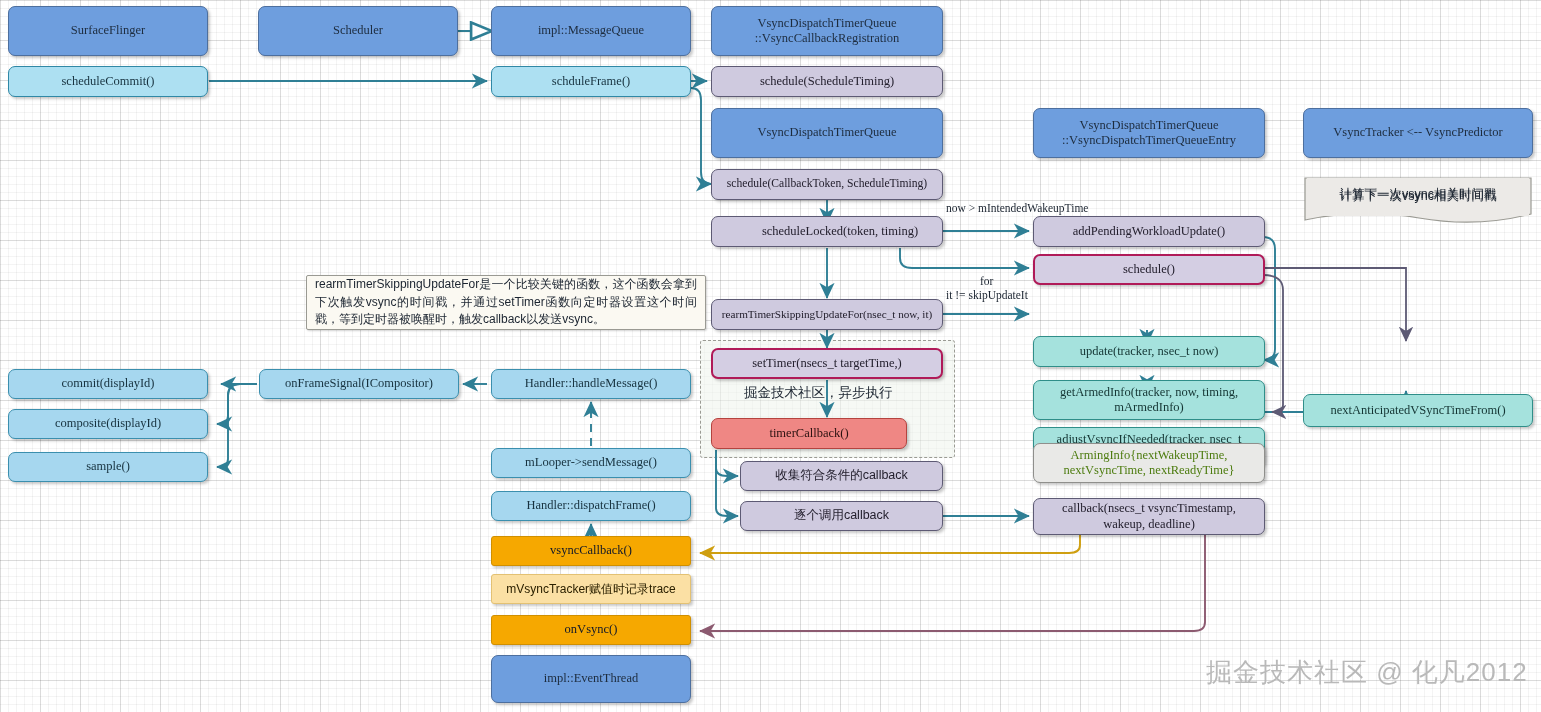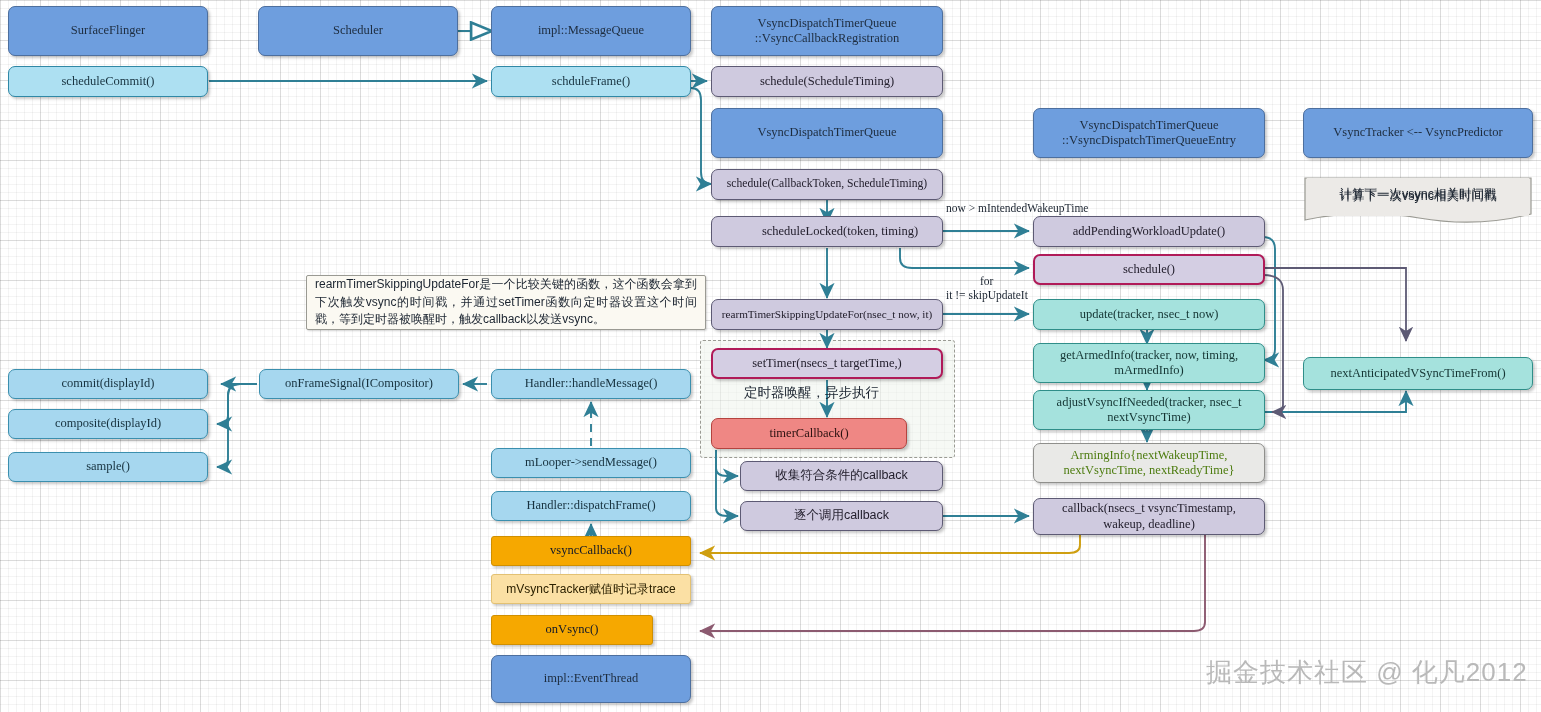--- a/index.html
+++ b/index.html
@@ -62,20 +62,21 @@
   }
   .t-lavender-crimson {
     background-color: #d4cee3;
     border: 2px solid #b01a58;
     color: #24202e;
   }
   .t-teal {
     background-color: #a5e2dd;
     border: 1.6px solid #2f8e89;
     color: #143533;
+    margin-top: 37px;
   }
   .t-grey {
     background-color: #e9e9e7;
     border: 1.6px solid #8f8f8c;
     color: #4d7c0f;
   }
   .t-red {
     background-color: #ef8784;
     border: 1.6px solid #b4433f;
     color: #2b1110;
@@ -320,21 +321,21 @@
   </div>
 
   <div class="node t-note" style="left:306px; top:275px; width:400px; height:55px;">
     <span style="font-family:'Liberation Sans','DejaVu Sans',sans-serif;">rearmTimerSkippingUpdateFor是一个比较关键的函数，这个函数会拿到下次触发vsync的时间戳，并通过setTimer函数向定时器设置这个时间戳，等到定时器被唤醒时，触发callback以发送vsync。</span>
   </div>
 
   <div class="node t-lavender-crimson" style="left:711px; top:348px; width:232px; height:31px;">
     <span>setTimer(nsecs_t targetTime,)</span>
   </div>
 
-  <div class="inline-label" style="left:744px; top:384px;">定时器唤醒，异步执行</div>
+  <div class="inline-label" style="left:744px; top:384px;">掘金技术社区，异步执行</div>
 
   <div class="node t-red" style="left:711px; top:418px; width:196px; height:31px;text-align:center;">
     <span>timerCallback()</span>
   </div>
 
   <div class="node t-lavender" style="left:740px; top:461px; width:203px; height:30px;">
     <span style="font-family:'Liberation Sans','DejaVu Sans',sans-serif; font-size:12.5px;">收集符合条件的callback</span>
   </div>
 
   <div class="node t-lavender" style="left:740px; top:501px; width:203px; height:30px;">
@@ -390,21 +391,21 @@
   </div>
 
   <div class="node t-orange" style="left:491px; top:536px; width:200px; height:30px;">
     <span>vsyncCallback()</span>
   </div>
 
   <div class="node t-palegold" style="left:491px; top:574px; width:200px; height:30px;">
     <span style="font-family:'Liberation Sans','DejaVu Sans',sans-serif; font-size:12px;">mVsyncTracker赋值时记录trace</span>
   </div>
 
-  <div class="node t-orange" style="left:491px; top:615px; width:162px; height:30px;">
+  <div class="node t-orange" style="left:491px; top:615px; width:200px; height:30px;">
     <span>onVsync()</span>
   </div>
 
   <div class="node t-class" style="left:491px; top:655px; width:200px; height:48px;">
     <span>impl::EventThread</span>
   </div>
 
   <div class="edge-label" style="left:946px; top:202px;">now &gt;  mIntendedWakeupTime</div>
   <div class="edge-label" style="left:980px; top:275px;">for</div>
   <div class="edge-label" style="left:946px; top:289px;">it != skipUpdateIt</div>

